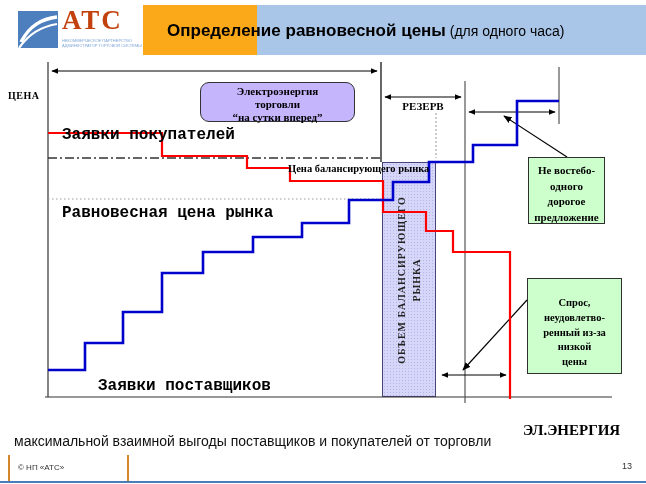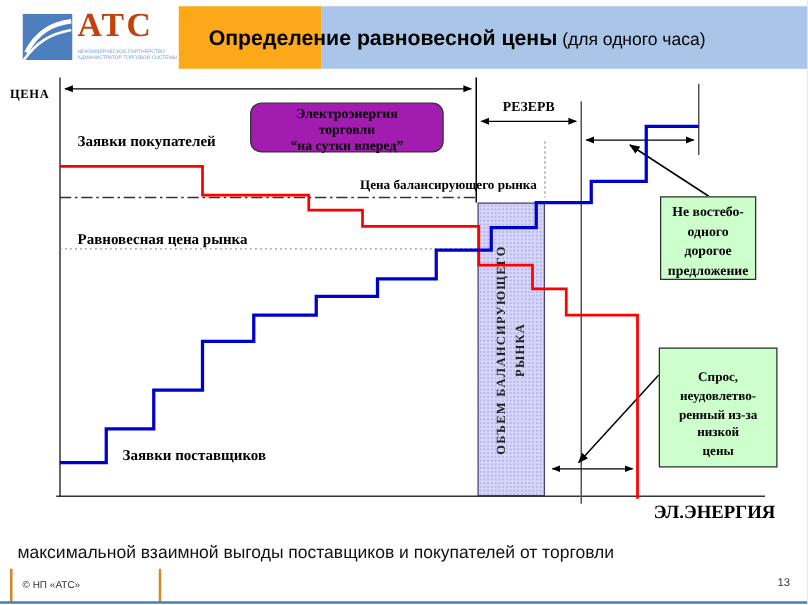--- a/index.html
+++ b/index.html
@@ -21,30 +21,30 @@
     font-size:27px;color:#c2410c;letter-spacing:2px;}
   .logo-sub{left:44px;font-family:"Liberation Sans",sans-serif;font-size:4px;color:#7FA6D6;white-space:nowrap;}
   
   #band{left:382px;top:162px;width:54px;height:235px;z-index:1;
     background-color:#D6D6F8;
     background-image:radial-gradient(#b4b4ea 0.6px, transparent 0.7px);
     background-size:3px 3px;border:1px solid #44447a;box-sizing:border-box;}
   #band-text{left:50%;top:50%;width:235px;transform:translate(-50%,-50%) rotate(-90deg);
     text-align:center;font-weight:bold;font-size:10px;color:#222;line-height:15px;letter-spacing:1px;}
   #chart-svg{left:0;top:0;z-index:2;pointer-events:none;}
-  .lbl{z-index:3;color:#000;}
-  .lbl-bold{font-weight:bold;font-size:12px;}
+  .lbl{z-index:3;color:#000;margin-top:20px;}
+  .lbl-bold{font-weight:bold;font-size:16px;font-family:Liberation Mono, monospace;}
   #lbl-cena{left:8px;top:70px;font-size:10px;font-weight:600;letter-spacing:0.5px;}
   #lbl-buyers{left:62px;top:106px;}
   #lbl-balprice{left:288px;top:143px;font-size:10.5px;font-weight:600;}
   #lbl-eqprice{left:62px;top:184px;}
   #lbl-suppliers{left:98px;top:357px;}
   #lbl-energy{left:523px;top:402px;width:86px;text-align:right;font-size:15px;font-weight:600;}
   #lbl-reserve{left:382px;top:80px;width:82px;text-align:center;font-size:11px;font-weight:bold;}
-  #box-dayahead{left:200px;top:82px;width:155px;height:40px;z-index:3;background:#a21caf;
+  #box-dayahead{left:200px;top:82px;width:155px;height:40px;z-index:3;background:#c4b5fd;
     border:1.5px solid #333;border-radius:9px;text-align:center;
     font-size:11px;font-weight:bold;line-height:13px;padding-top:2px;box-sizing:border-box;}
   .callout{z-index:3;background:#CCFFCC;border:1.5px solid #2f2f2f;box-sizing:border-box;
     text-align:center;font-weight:bold;}
   #callout-supply{left:528px;top:157px;width:77px;height:67px;font-size:11px;line-height:15.5px;padding-top:5px;}
   #callout-demand{left:527px;top:278px;width:95px;height:96px;font-size:10.5px;line-height:14.8px;padding-top:17px;}
   
   .goal{left:14px;font-family:"Liberation Sans",sans-serif;font-size:14px;color:#111;white-space:nowrap;}
   #goal1{top:414px;}
   #goal2{top:433px;}

